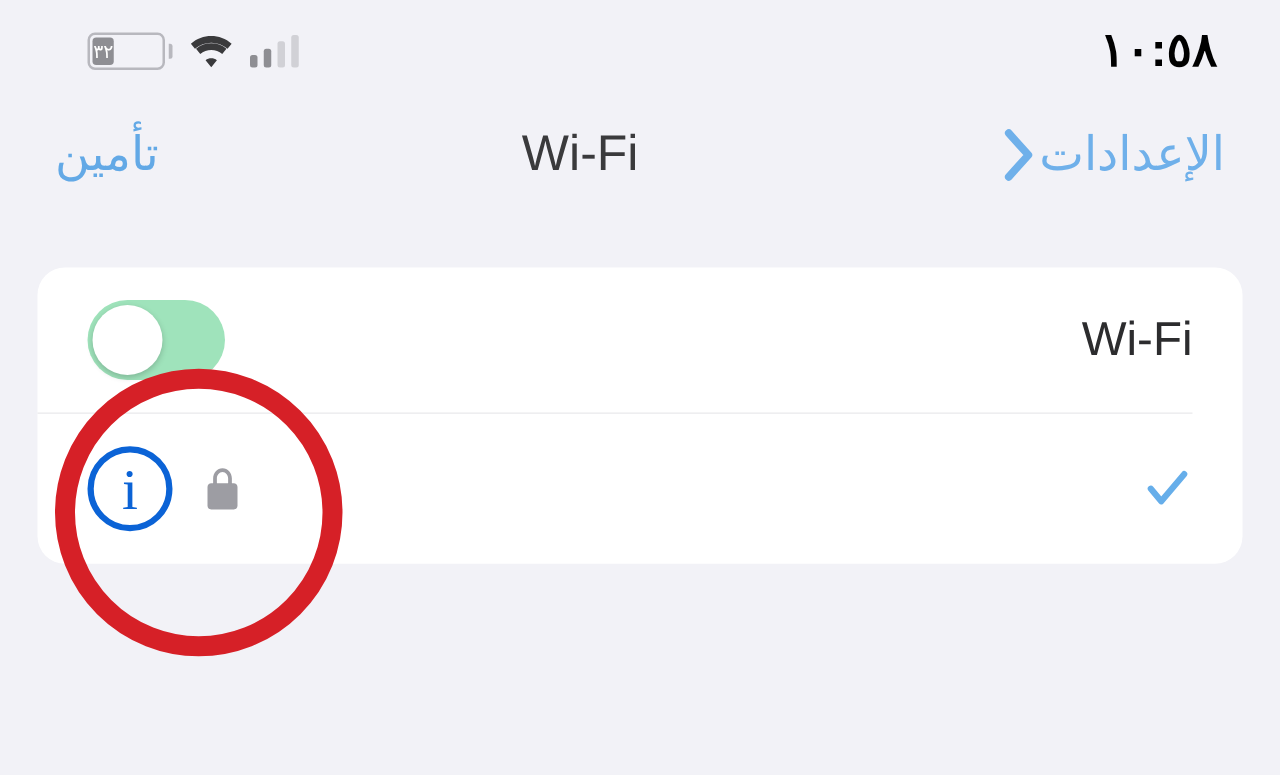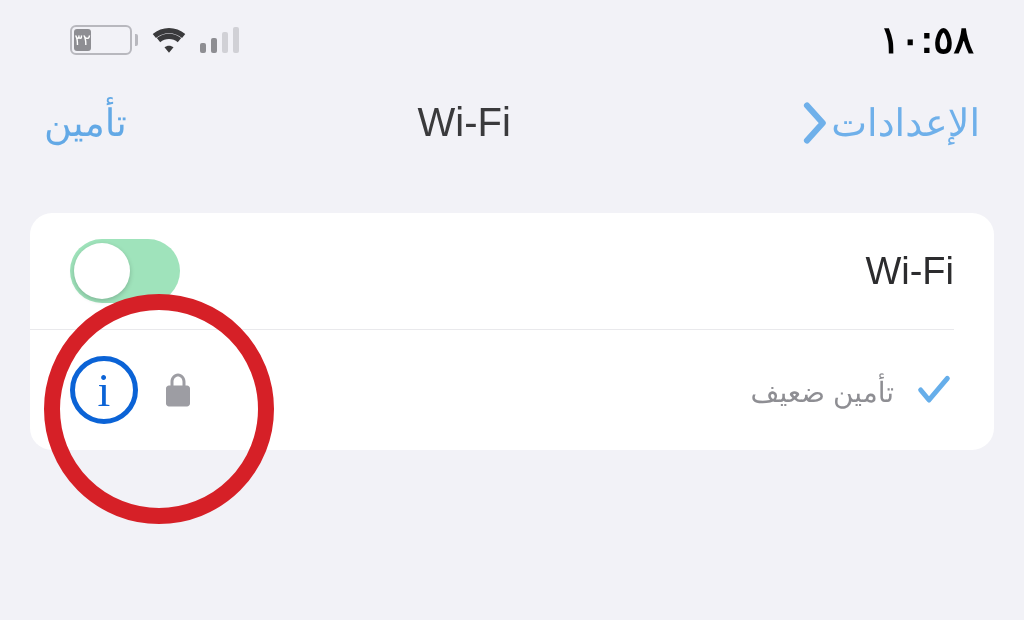--- a/index.html
+++ b/index.html
@@ -227,21 +227,20 @@
     </div>
   </div>
 
   <div class="row">
     <span class="check" style="margin-left:6px;">
       <svg width="40" height="40" viewBox="0 0 24 24">
           <path fill="none" stroke="#66aeea" stroke-width="3" stroke-linecap="round" stroke-linejoin="round" d="M4 12l5 6L20 5"></path>
         </svg>
     </span>
     <div class="row-text" style="flex:1; margin-right:14px;">
-      <div class="row-sub">تأمين ضعيف</div>
     </div>
     <div class="trailing">
       <span class="lock">
         <svg width="28" height="36" viewBox="0 0 18 24">
             <path fill="#9d9da3" d="M14 9V6.5C14 3.5 11.8 1 9 1S4 3.5 4 6.5V9H3c-1.1 0-2 .9-2 2v10c0 1.1.9 2 2 2h12c1.1 0 2-.9 2-2V11c0-1.1-.9-2-2-2h-1zm-8 0V6.5C6 4.6 7.3 3 9 3s3 1.6 3 3.5V9H6z"></path>
           </svg>
       </span>
       <div class="info-wrap">
         <div class="info-circle">
           <span>i</span>

